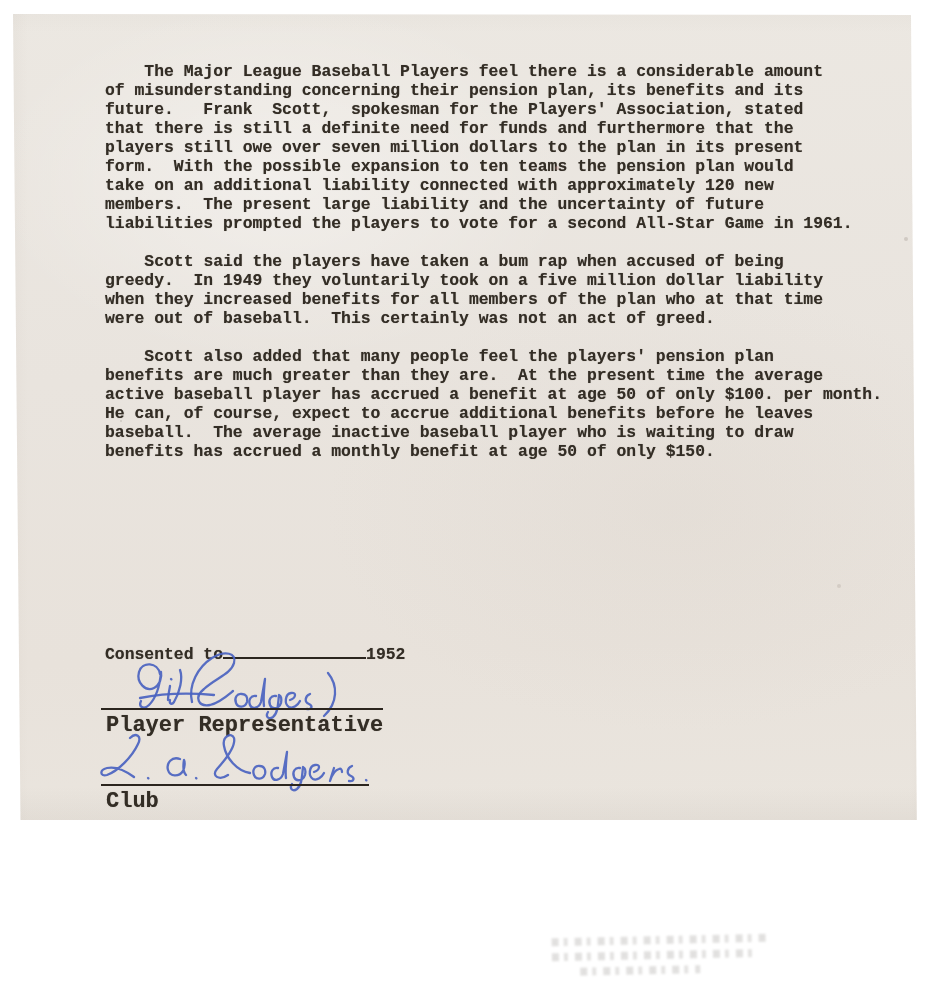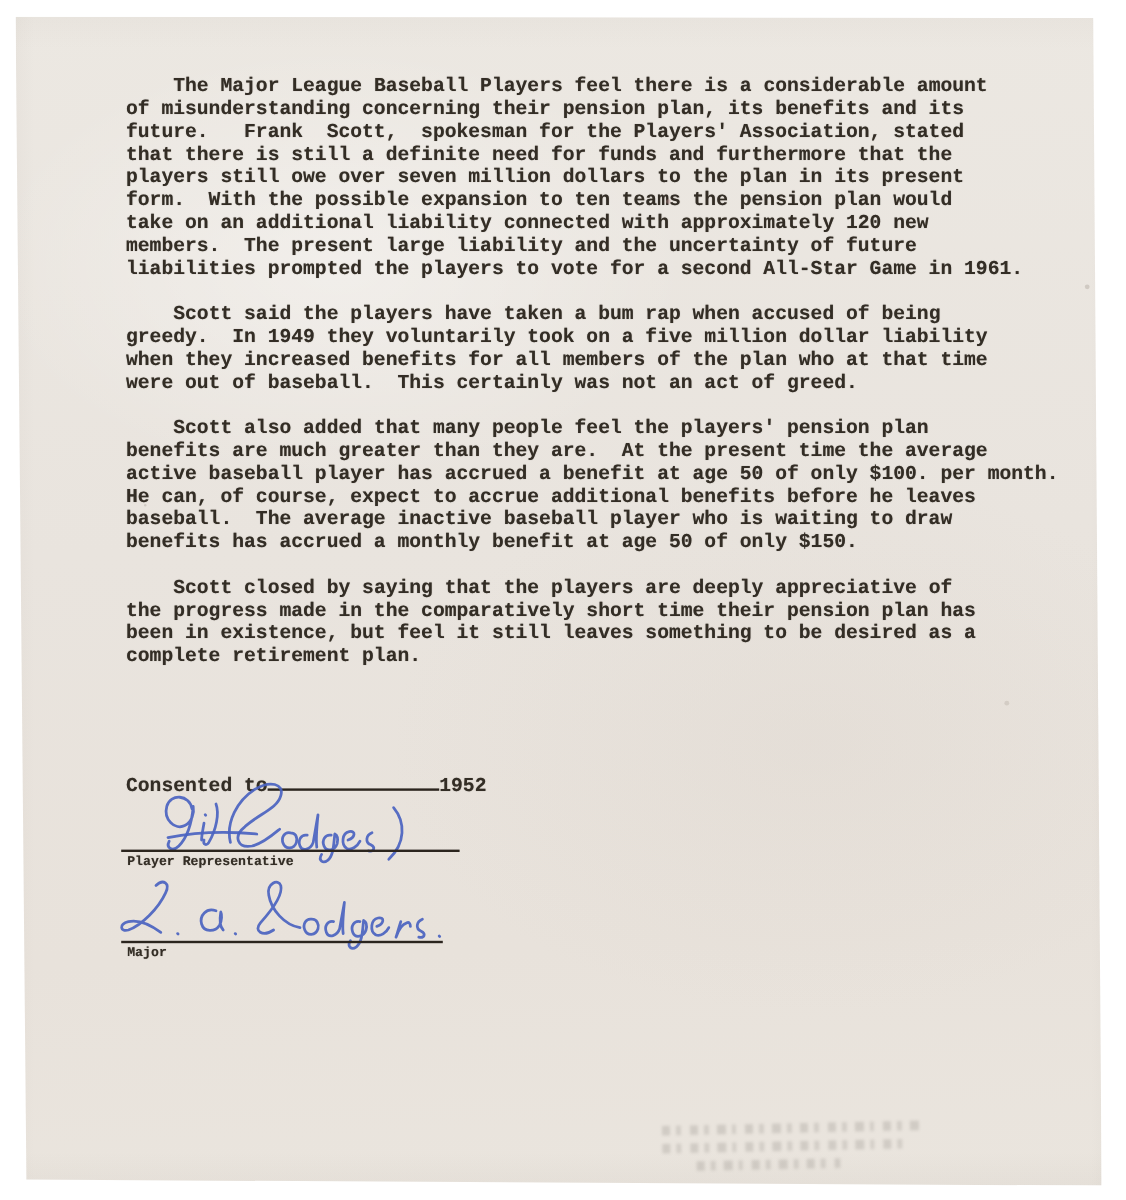--- a/index.html
+++ b/index.html
@@ -2,21 +2,21 @@
 <html><head>
 <meta charset="utf-8">
 <style>
   html, body { margin: 0; padding: 0; }
   body {
     width: 938px; height: 1000px;
     background: #ffffff;
     overflow: hidden;
     font-family: "Liberation Mono", "DejaVu Sans Mono", monospace;
   }
-  .page { position: relative; width: 938px; height: 1000px; }
+  .page { position: relative; width: 938px; height: 820px; }
 
   
   .paper {
     position: absolute; inset: 0;
     clip-path: polygon(13px 14px, 911px 15px, 918px 988px, 22px 983px);
     background:
       radial-gradient(ellipse 420px 260px at 30% 22%, rgba(255,255,255,0.35), rgba(255,255,255,0) 70%),
       radial-gradient(ellipse 500px 320px at 72% 62%, rgba(214,205,196,0.22), rgba(214,205,196,0) 70%),
       linear-gradient(178deg, #ece8e2 0%, #e9e4de 45%, #e8e2db 78%, #eae5de 100%);
   }
@@ -50,21 +50,21 @@
     border-bottom: 2.6px solid #2b251e; vertical-align: baseline;
   }
   .sig-underline {
     position: absolute; height: 0;
     border-bottom: 2.8px solid #2b251e;
   }
   .sig-underline.rep { left: 101px; top: 708px; width: 282px; }
   .sig-underline.club { left: 101px; top: 784px; width: 268px; }
   .sig-caption {
     position: absolute; left: 106px;
-    font-size: 11px; font-weight: 700; color: #332d25;
+    font-size: 22px; font-weight: 700; color: #332d25;
     text-shadow: 0 0 0.7px rgba(51,45,37,0.55);
     white-space: nowrap;
   }
   .sig-caption.rep { top: 713px; }
   .sig-caption.club { top: 789px; }
 
   .signature { position: absolute; }
   .signature.hodges { left: 130px; top: 650px; width: 220px; height: 72px; }
   .signature.dodgers { left: 88px; top: 728px; width: 300px; height: 66px; }
   .signature svg path {
@@ -119,24 +119,20 @@
       <p>    Scott said the players have taken a bum rap when accused of being
 greedy.  In 1949 they voluntarily took on a five million dollar liability
 when they increased benefits for all members of the plan who at that time
 were out of baseball.  This certainly was not an act of greed.</p>
       <p>    Scott also added that many people feel the players' pension plan
 benefits are much greater than they are.  At the present time the average
 active baseball player has accrued a benefit at age 50 of only $100. per month.
 He can, of course, expect to accrue additional benefits before he leaves
 baseball.  The average inactive baseball player who is waiting to draw
 benefits has accrued a monthly benefit at age 50 of only $150.</p>
-      <p>    Scott closed by saying that the players are deeply appreciative of
-the progress made in the comparatively short time their pension plan has
-been in existence, but feel it still leaves something to be desired as a
-complete retirement plan.</p>
     </div>
 
     <div class="consent-line"><span>Consented to</span><span class="blank-underline"></span><span>1952</span></div>
 
     <div class="signature hodges" role="img" aria-label="Gil Hodges">
       <svg viewBox="0 0 220 72" width="220" height="72">
         <path d="M30,24 C28,12 12,11 9,22 C6,33 16,42 24,38 C30,35 32,27 31,22 C30,34 27,47 19,55 C14,60 8,57 11,51"></path>
         <path d="M40,36 C39,42 38,46 38,50"></path>
         <path d="M41,29 l0.4,0.4"></path>
         <path d="M50,20 C53,28 50,42 44,52 C42,55 39,54 40,50"></path>
@@ -163,21 +159,21 @@
         <path d="M172,38 C167,37 164,42 166,47 C168,52 175,52 177,46 C178,42 176,38 172,38"></path>
         <path d="M190,40 C185,39 182,44 184,49 C186,54 193,52 195,46 L199,24 C198,34 197,44 198,50"></path>
         <path d="M212,40 C207,39 204,44 206,49 C208,54 215,53 217,47 C218,43 217,40 215,39 C214,48 214,57 209,61 C205,64 201,61 204,56"></path>
         <path d="M226,44 C232,42 233,36 227,37 C221,38 220,48 225,51 C229,53 234,49 236,45"></path>
         <path d="M246,40 C244,46 243,50 242,53 C244,47 247,42 251,41 C253,40 254,42 254,44"></path>
         <path d="M264,38 C259,40 258,46 263,48 C267,50 266,54 261,53"></path>
         <path d="M278,52 l0.4,0.4"></path>
       </svg>
     </div>
     <div class="sig-underline club"></div>
-    <div class="sig-caption club">Major</div>
+    <div class="sig-caption club">Club</div>
 
     <div class="bleedthrough">
       <div class="ghost-line"></div>
       <div class="ghost-line"></div>
       <div class="ghost-line"></div>
     </div>
 
     <div class="specks"></div>
   </div>
 </div>

